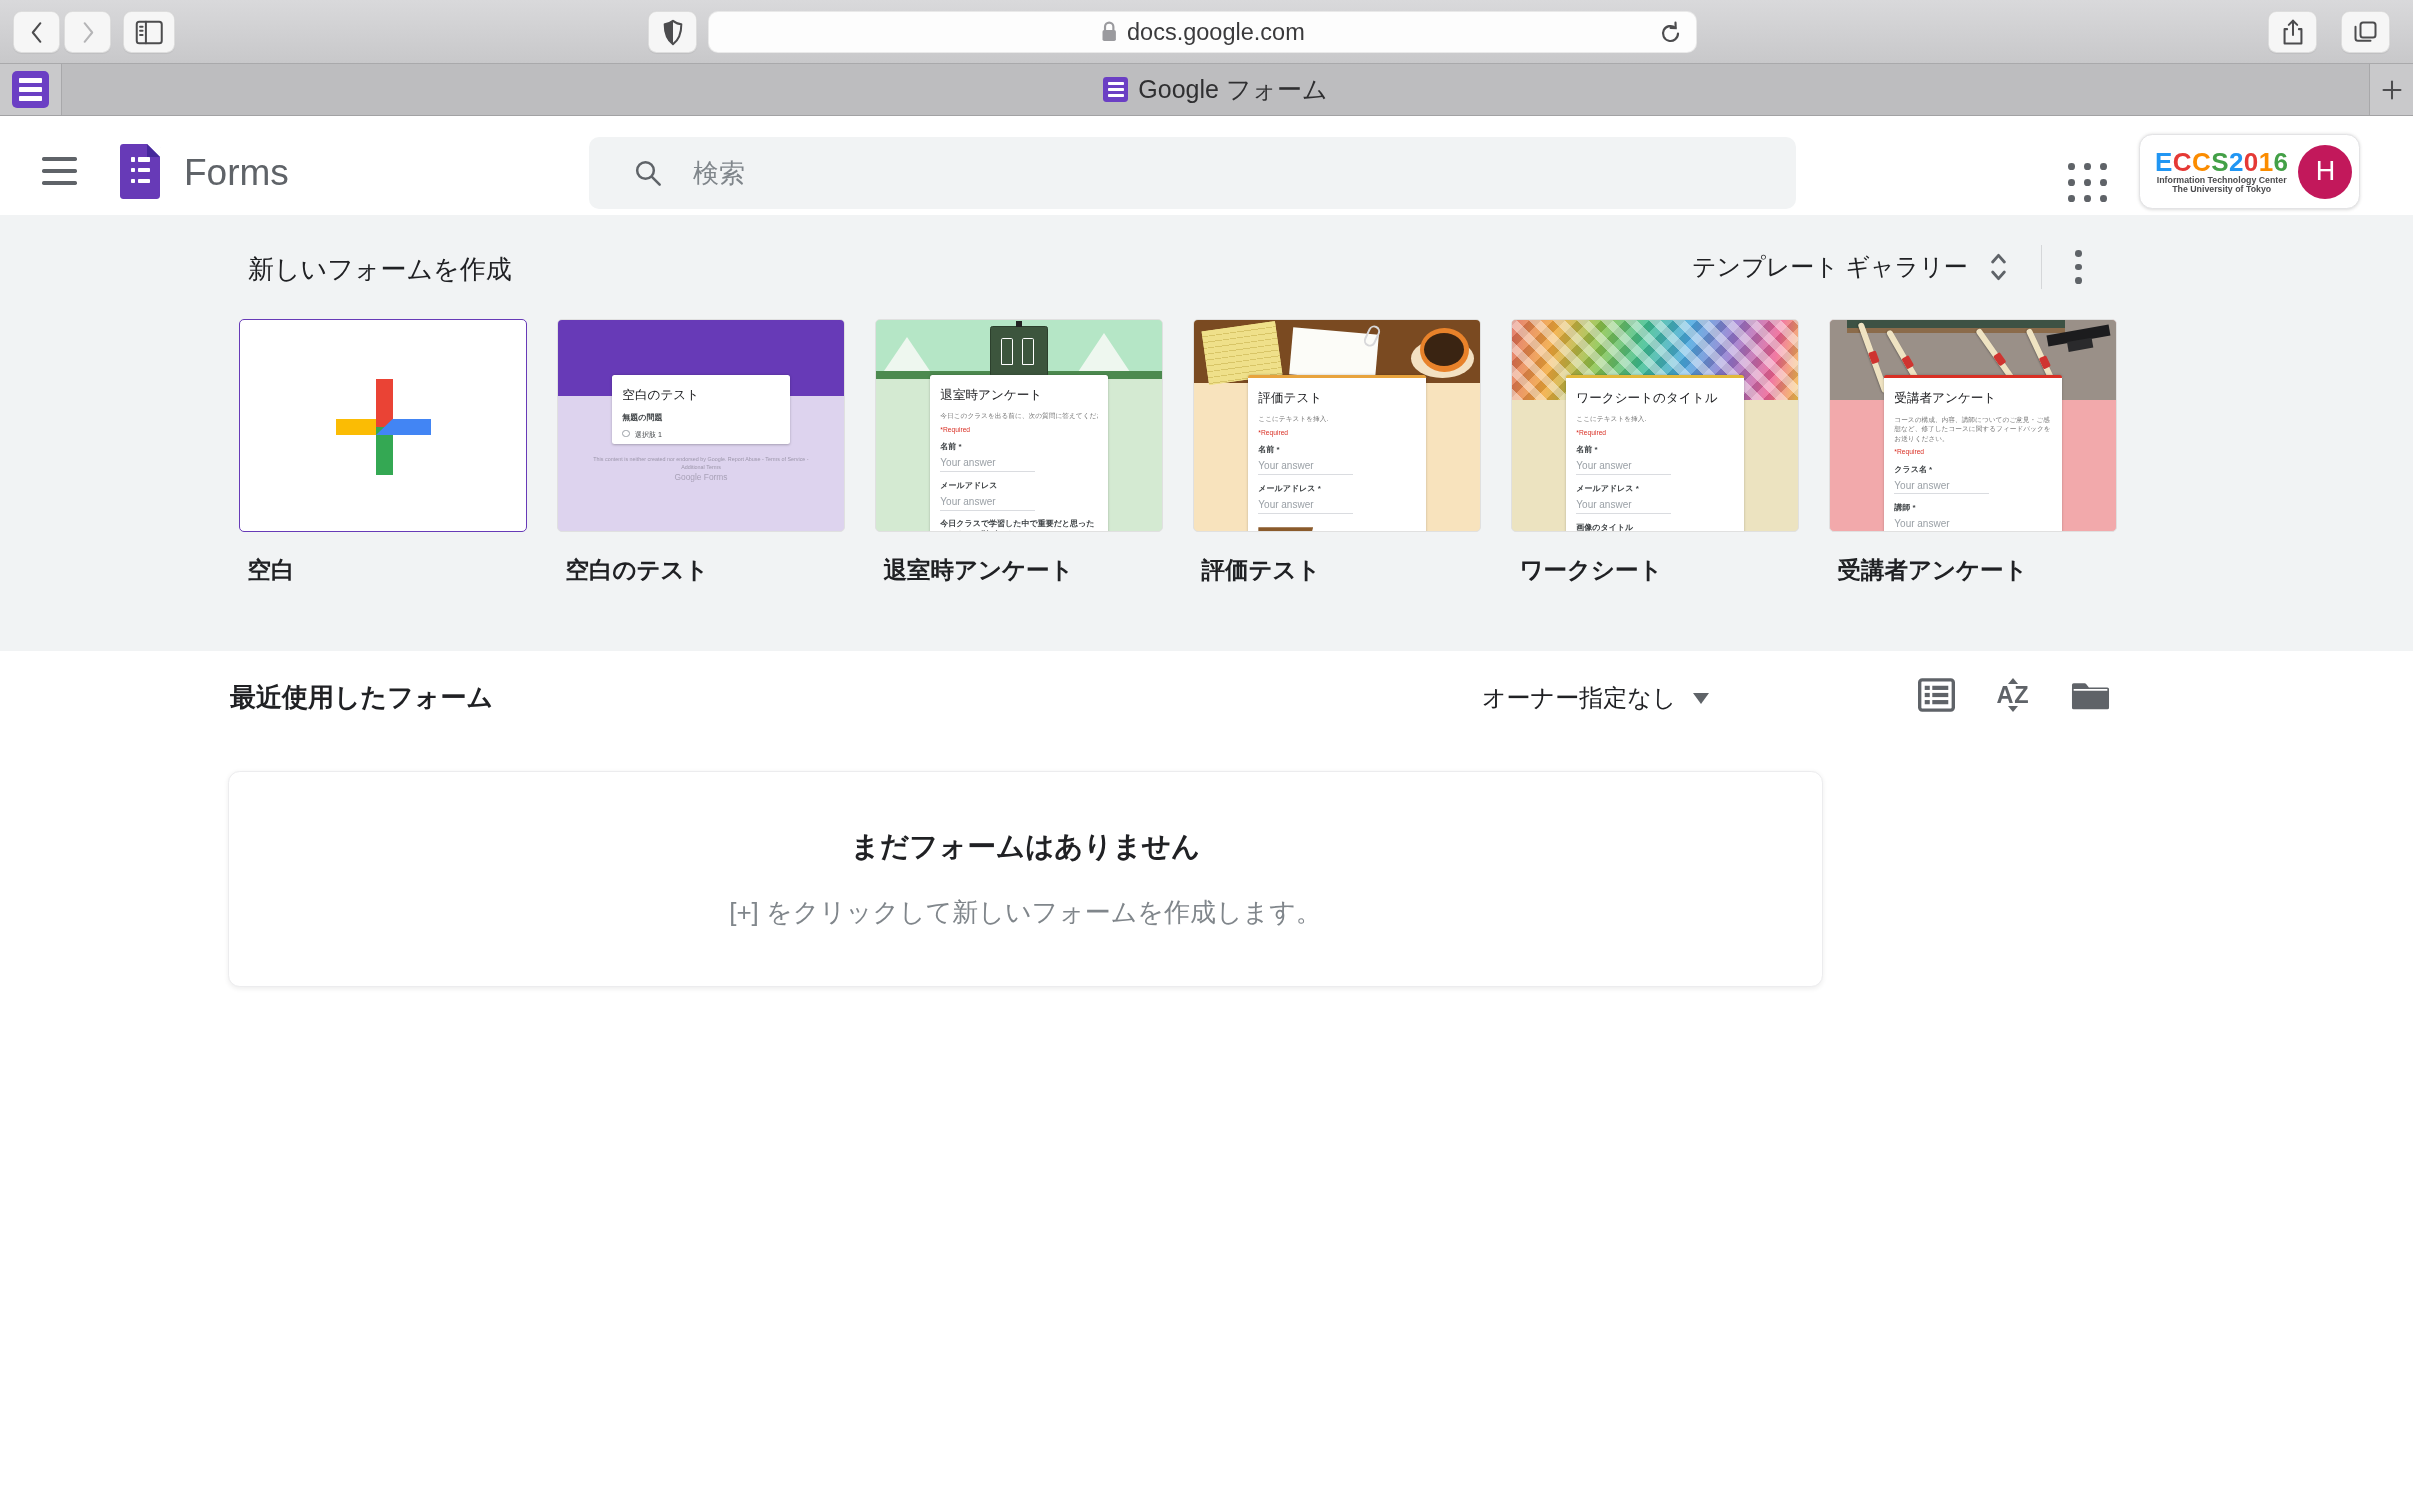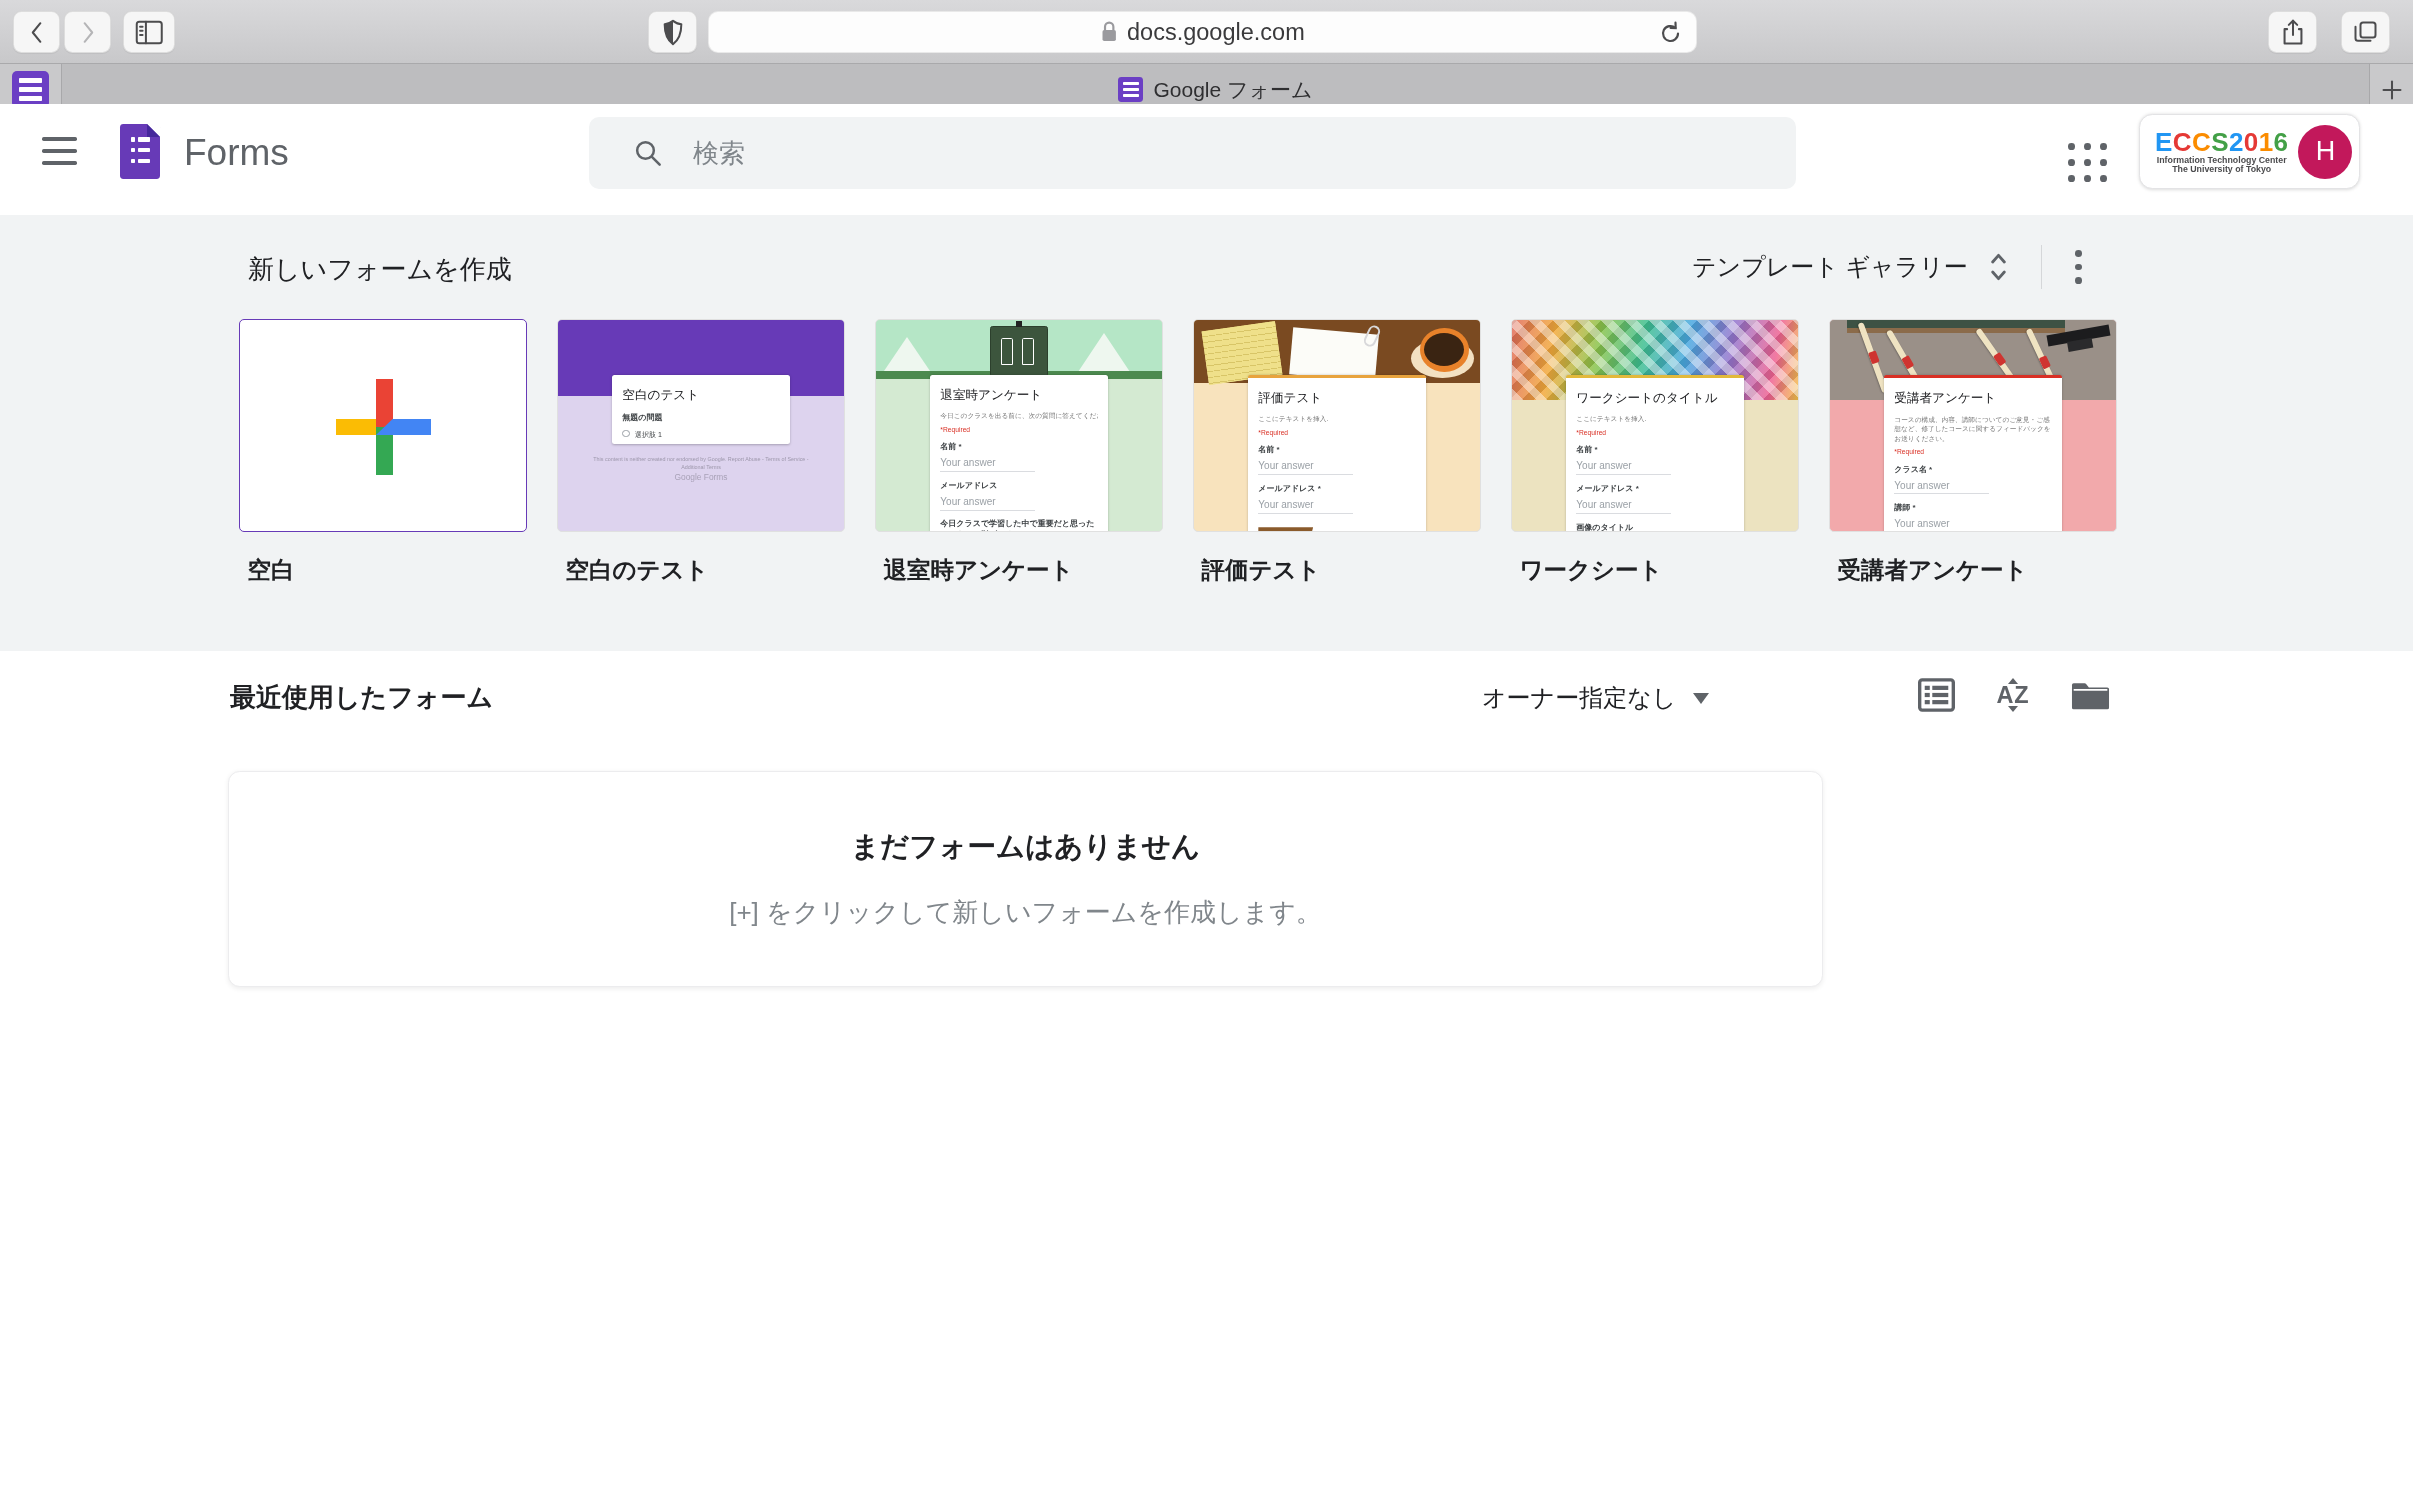--- a/index.html
+++ b/index.html
@@ -17,29 +17,29 @@
   .urlfield { position:absolute; left:708px; top:11px; width:989px; height:42px; background:#fdfdfd;
     border:0.8px solid rgba(0,0,0,.08); border-radius:10px; display:flex; align-items:center; justify-content:center;
     gap:8.4px; box-shadow:inset 0 0 0 rgba(0,0,0,.02); }
   .url-text { font-size:23.5px; color:#3a3a3c; }
   .reload { position:absolute; right:13.4px; top:9.2px; }
 
   
   .tabbar { position:absolute; left:0; top:64px; width:2413px; height:52px; background:#bdbdbf; border-bottom:0.8px solid #a2a2a4; display:flex; }
   .pinned-tab { width:62px; height:100%; background:#c9c9cb; border-right:0.8px solid #a8a8aa; display:flex; align-items:center; justify-content:center; }
   .active-tab { flex:1; display:flex; align-items:center; justify-content:center; gap:10px; }
-  .tab-title { font-size:21px; color:#2f2f31; }
+  .tab-title { font-size:25px; color:#2f2f31; }
   .newtab { width:44px; height:100%; background:#c9c9cb; border-left:0.8px solid #a8a8aa; display:flex; align-items:center; justify-content:center; }
 
   .forms-favicon { background:#6b3fc4; border-radius:5px; position:relative; }
   .forms-favicon .rows { position:absolute; left:18%; top:20%; width:64%; height:60%; display:flex; flex-direction:column; justify-content:space-between; }
   .forms-favicon .rows i { display:block; height:22%; background:#fff; border-radius:0.8px; }
 
   
-  .appheader { position:absolute; left:0; top:104px; width:2413px; height:96px; background:#fff; }
+  .appheader { position:absolute; left:0; top:124px; width:2413px; height:96px; background:#fff; }
   .hamburger { position:absolute; left:40px; top:30px; width:39px; height:34px; padding:3.4px 1.7px; display:flex; flex-direction:column; justify-content:space-between; cursor:pointer; }
   .hamburger i { height:3.8px; background:#5f6368; border-radius:1.7px; }
   .app-logo { position:absolute; left:120px; top:20px; width:40px; height:55px; background:#673ab7; border-radius:3.4px; }
   .app-logo .fold { position:absolute; right:0; top:0; width:0; height:0; border-left:13.4px solid transparent; border-top:13.4px solid #fff; }
   .app-logo .fold2 { position:absolute; right:0; top:0; width:0; height:0; border-right:13.4px solid transparent; border-bottom:13.4px solid #45289b; transform:translateY(0); }
   .app-logo .line { position:absolute; left:11px; height:4.2px; background:#fff; border-radius:0.8px; }
   .app-logo .dot { position:absolute; left:11px; width:4.2px; height:4.2px; background:#fff; border-radius:0.8px; }
   .app-title { position:absolute; left:184px; top:28px; font-size:37px; color:#5f6368; }
   .searchbar { position:absolute; left:589px; top:13.4px; width:1207px; height:72px; background:#f1f3f4; border-radius:10px; display:flex; align-items:center; }
   .searchbar svg { margin-left:44px; }

